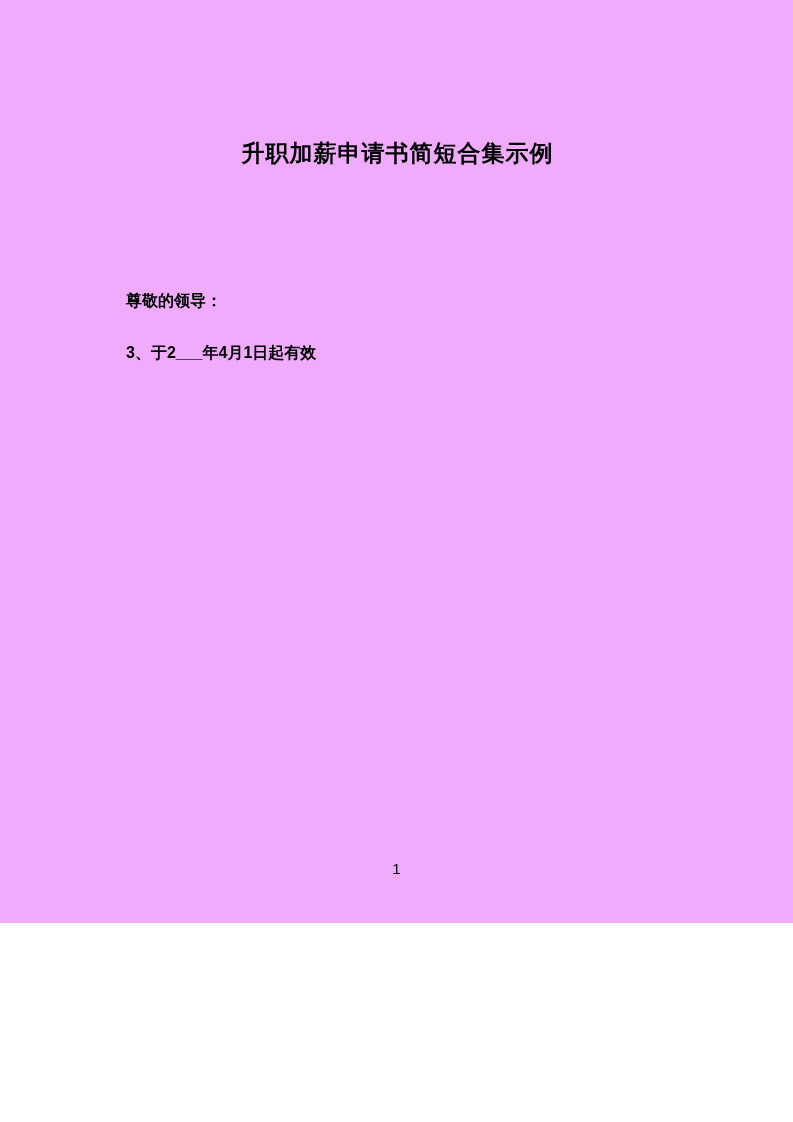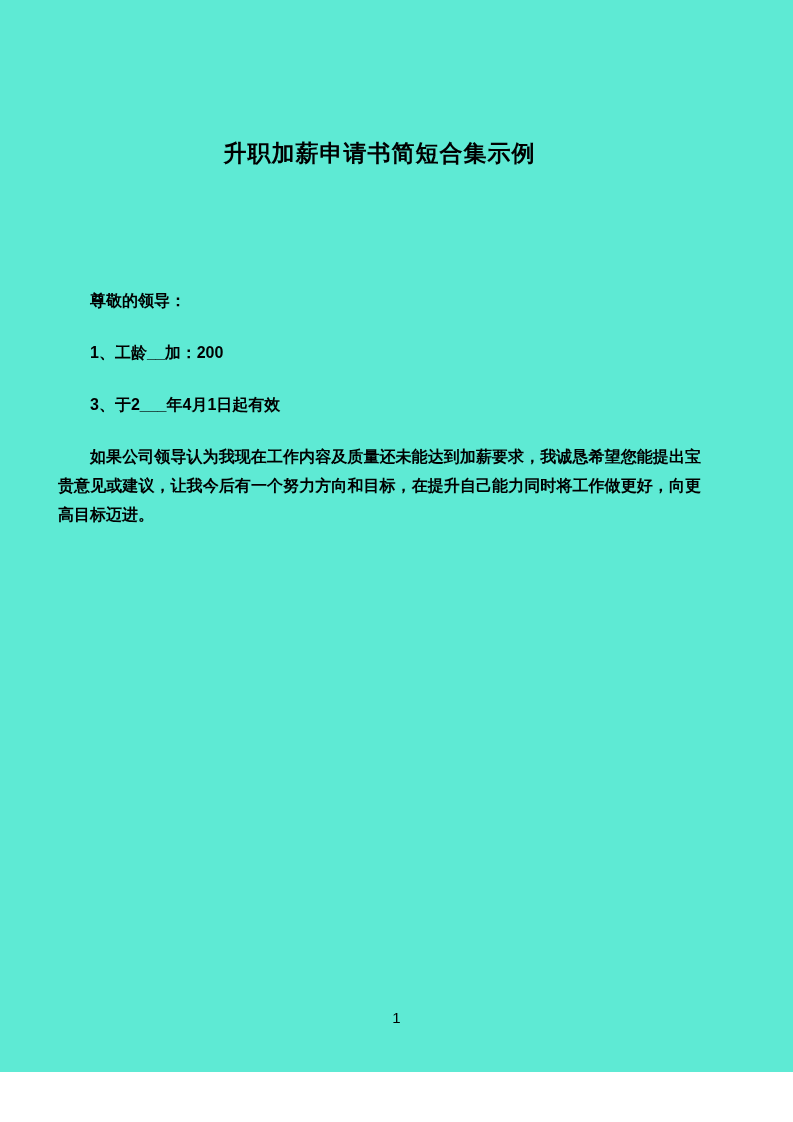--- a/index.html
+++ b/index.html
@@ -11,24 +11,24 @@
       width: 793px;
       height: 1122px;
       font-family: "Liberation Sans", sans-serif;
       color: #000000;
       position: relative;
       overflow: hidden;
     }
     .page {
       position: relative;
       width: 793px;
-      height: 1072px;
+      height: 923px;
       box-sizing: border-box;
-      padding: 138px 92px 0 58px;
-      background: #5eead4;
+      padding: 138px 92px 0 94px;
+      background: #f0abfc;
     }
     .doc-title {
       margin: 0;
       text-align: center;
       font-size: 23px;
       font-weight: bold;
       line-height: 30px;
       letter-spacing: 1px;
     }
     .body-text {
@@ -60,24 +60,22 @@
 
   <h1 class="doc-title">升职加薪申请书简短合集示例</h1>
 
   <div class="body-text">
 
     <p class="para">尊敬的领导：</p>
 
 
 
 
-    <p class="para">1、工龄__加：200</p>
 
 
     <p class="para">3、于2___年4月1日起有效</p>
 
-    <p class="para">如果公司领导认为我现在工作内容及质量还未能达到加薪要求，我诚恳希望您能提出宝贵意见或建议，让我今后有一个努力方向和目标，在提升自己能力同时将工作做更好，向更高目标迈进。</p>
 
   </div>
 
   <div class="page-number">1</div>
 
 </div>
 
 </body></html>

